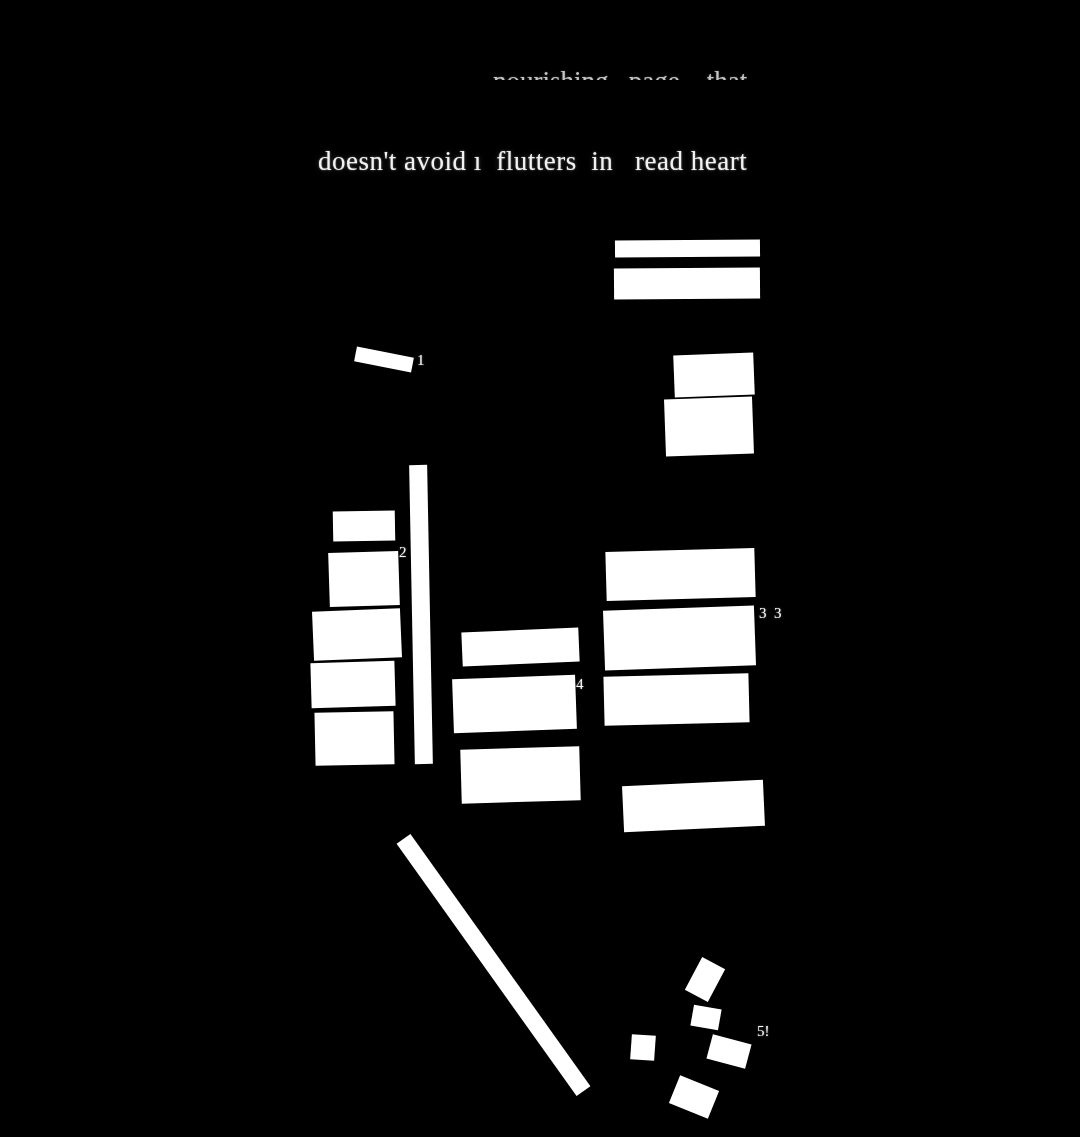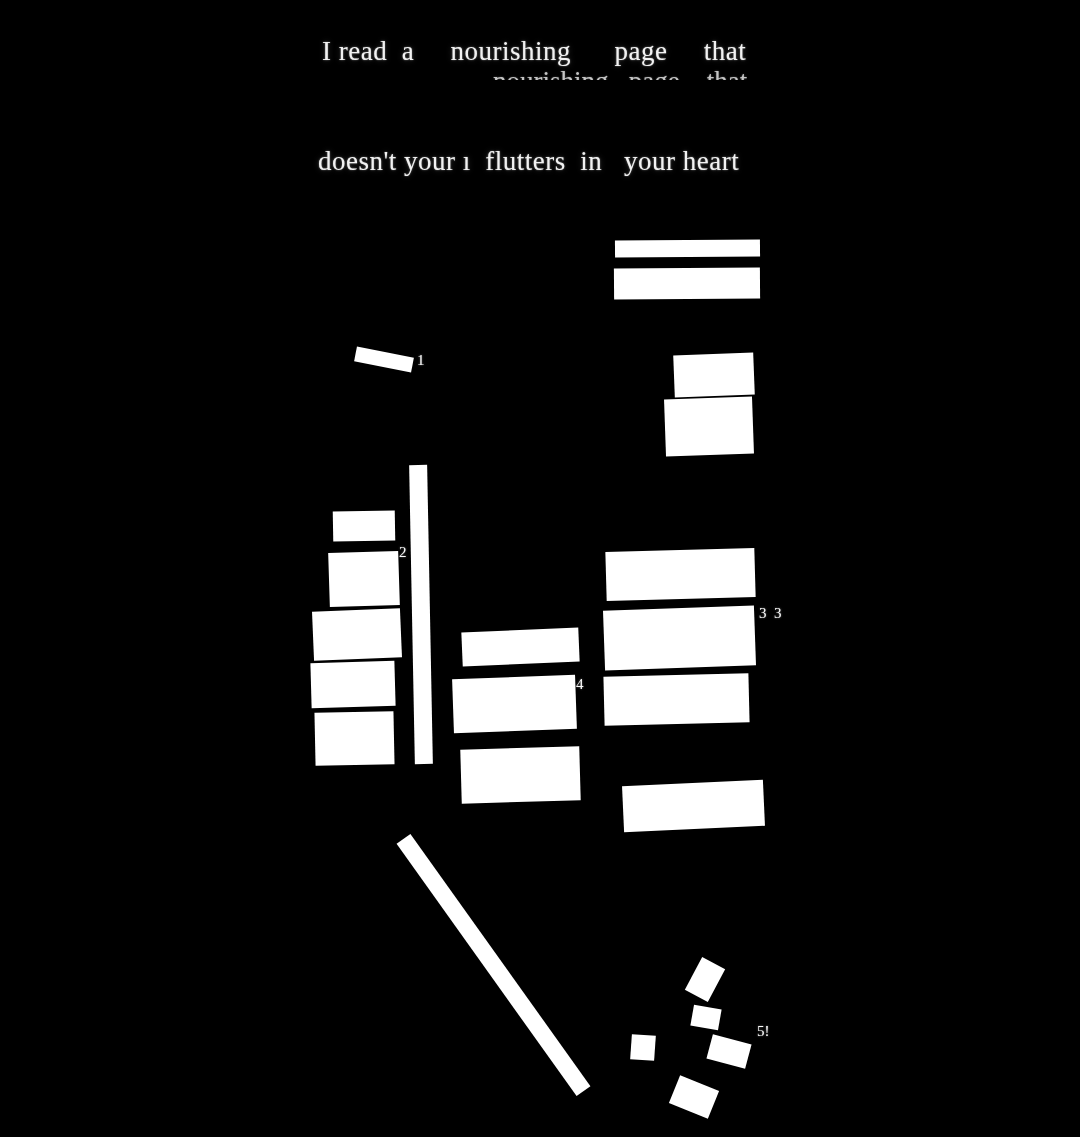--- a/index.html
+++ b/index.html
@@ -60,25 +60,24 @@
     font-size: 15px;
     text-shadow: 0 0 2px rgba(255,255,255,0.5);
     white-space: pre;
   }
 </style>
 </head>
 <body>
 
 <div id="canvas">
 
-  <div class="text-line" id="line-1">I read  a     nourishing      page     that</div>
 
   <div class="ghost-line">nourishing   page    that</div>
 
-  <div class="text-line" id="line-2">doesn't your ı  flutters  in   your heart</div>
+  <div class="text-line" id="line-2">doesn't avoid ı  flutters  in   read heart</div>
 
   <div id="shape-layer">
       <div class="shape" style="left: 615px; top: 240px; width: 145px; height: 17px; transform: rotate(-0.4deg);"></div>
       <div class="shape" style="left: 614px; top: 268px; width: 146px; height: 31px; transform: rotate(-0.4deg);"></div>
       <div class="shape" style="left: 355px; top: 352px; width: 58px; height: 15px; transform: rotate(11deg);"></div>
       <div class="shape" style="left: 674px; top: 354px; width: 80px; height: 42px; transform: rotate(-2.2deg);"></div>
       <div class="shape" style="left: 665px; top: 398px; width: 88px; height: 57px; transform: rotate(-2deg);"></div>
       <div class="shape" style="left: 412px; top: 465px; width: 18px; height: 299px; transform: rotate(-1.1deg);"></div>
       <div class="shape" style="left: 333px; top: 511px; width: 62px; height: 30px; transform: rotate(-1deg);"></div>
       <div class="shape" style="left: 329px; top: 552px; width: 70px; height: 54px; transform: rotate(-1.8deg);"></div>

